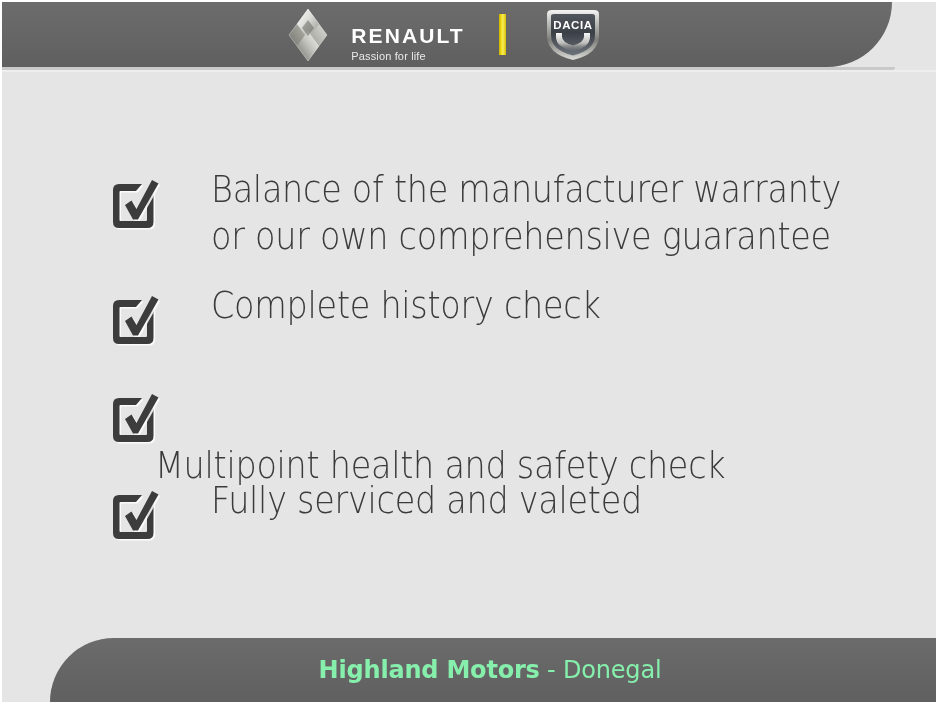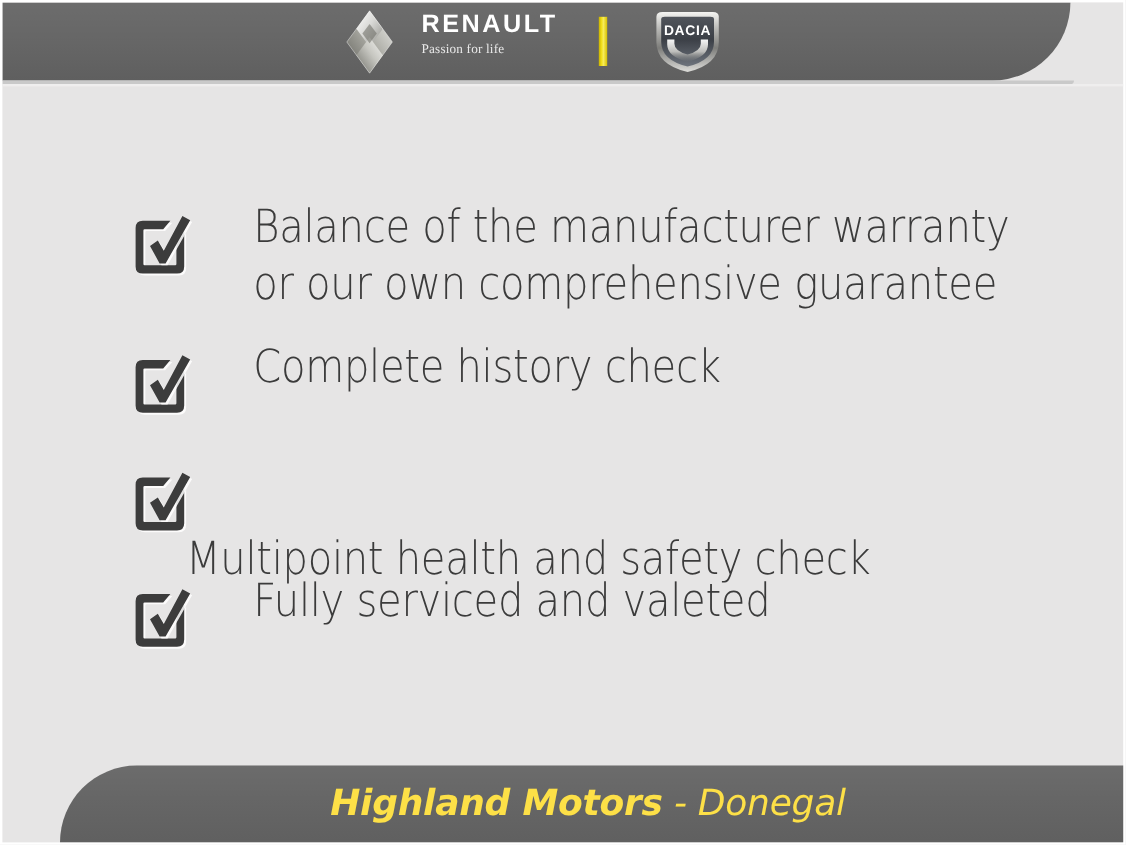--- a/index.html
+++ b/index.html
@@ -66,21 +66,21 @@
     height: 65px;
     display: flex;
     align-items: center;
     justify-content: center;
     gap: 0px;
   }
 
   
   .renault-lockup {
     display: flex;
-    align-items: flex-start;
+    align-items: flex-end;
     gap: 23px;
   }
   .renault-diamond {
     width: 40px;
     height: 54px;
     display: block;
   }
   .renault-words {
     display: flex;
     flex-direction: column;
@@ -94,21 +94,21 @@
     font-weight: bold;
     letter-spacing: 2.1px;
     font-family: "Liberation Sans", sans-serif;
   }
   .renault-tag {
     color: #e9e9e9;
     font-size: 11px;
     font-weight: normal;
     letter-spacing: 0.15px;
     margin-top: 5px;
-    font-family: Liberation Serif, serif;
+    font-family: Liberation Sans, sans-serif;
   }
 
   
   .brand-sep {
     width: 7px;
     height: 41px;
     margin: 0 34px;
     background: linear-gradient(90deg, #c9b200 0%, #f2e01c 34%, #f7ec5c 55%, #d6c000 100%);
   }
 
@@ -181,28 +181,27 @@
     top: 0;
     width: 100%;
     height: 100%;
     border-top-left-radius: 92px;
     background: linear-gradient(180deg, rgba(255,255,255,0.05) 0%, rgba(255,255,255,0.012) 45%, rgba(0,0,0,0.045) 100%);
     pointer-events: none;
   }
   .footer-text {
     position: relative;
     z-index: 2;
-    color: #fde047;
-    font-size: 30px;
+    color: #86efac;
+    font-size: 24px;
     line-height: 1;
     font-family: "DejaVu Sans", "Liberation Sans", sans-serif;
     letter-spacing: -0.2px;
     white-space: nowrap;
     margin-left: -10px;
-    font-style: italic;
   }
   .footer-text .fb {
     font-weight: bold;
   }
   .footer-text .fn {
     font-weight: normal;
   }
 </style>
 </head>
 <body>

